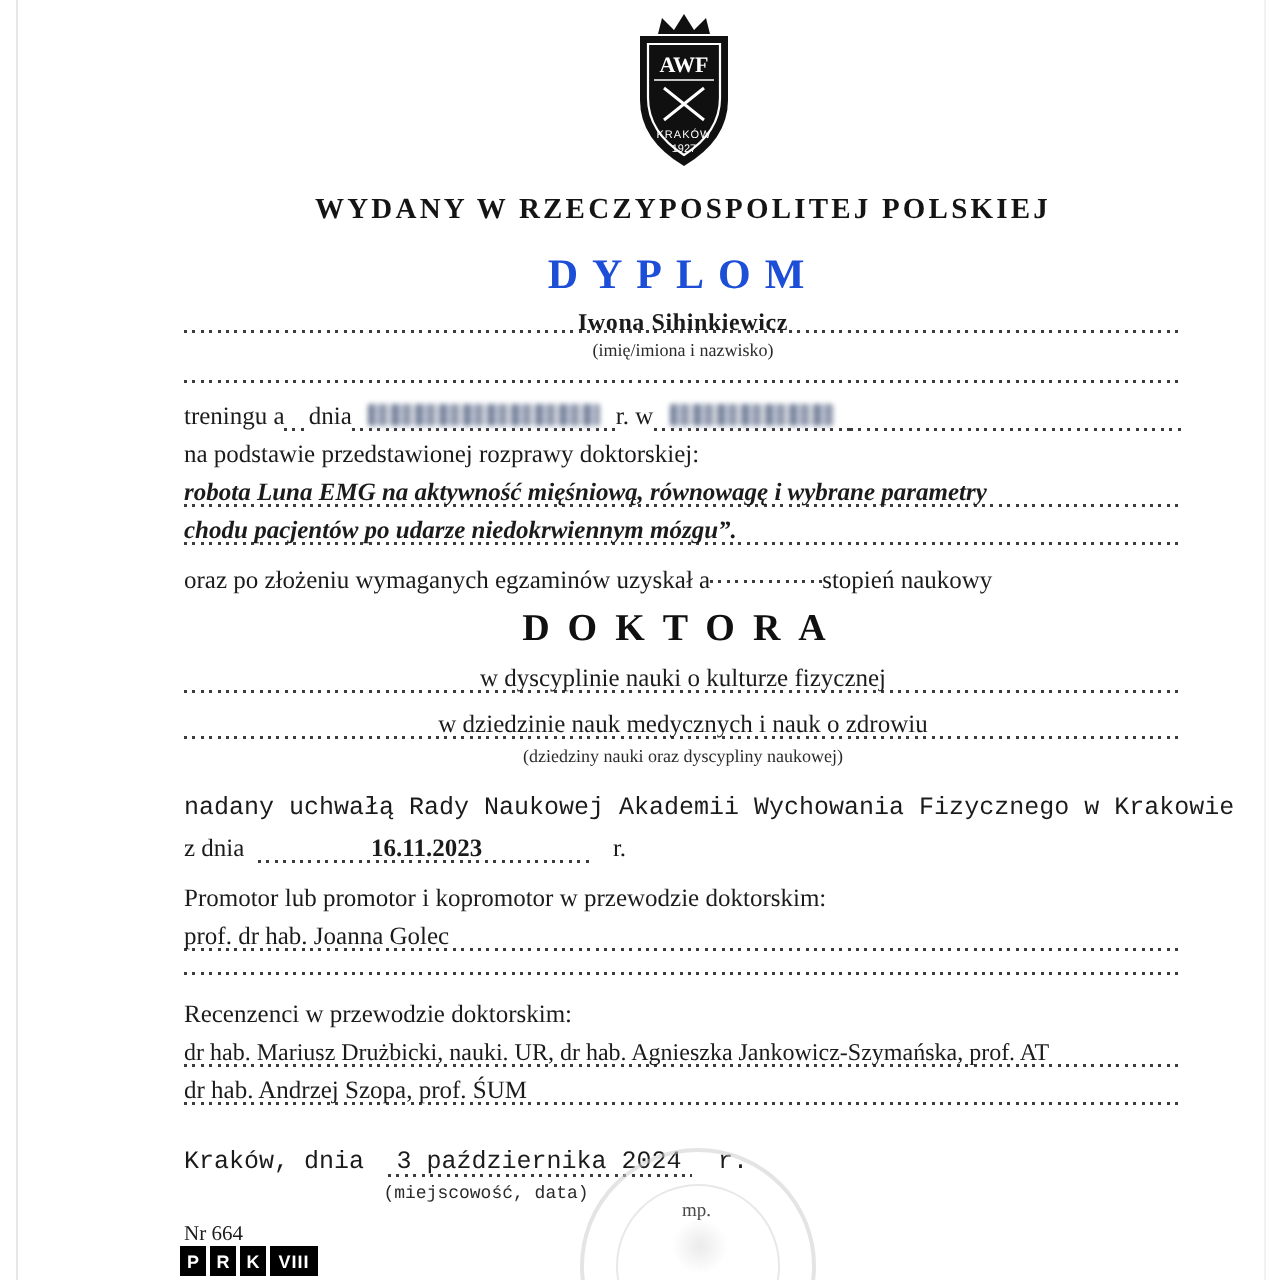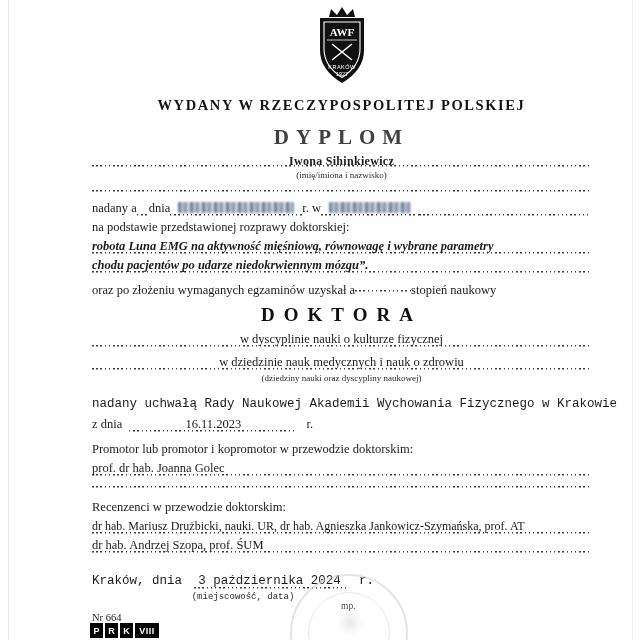--- a/index.html
+++ b/index.html
@@ -17,21 +17,21 @@
   .edge-left  { position:absolute; left:8px; top:0; bottom:0; width:1px; background:#e7e7e7; }
   .edge-right { position:absolute; right:7px; top:0; bottom:0; width:1px; background:#f1f1f1; }
 
   
   .crest { position:absolute; left:313px; top:6px; }
 
   
   .issued { position:absolute; left:92px; width:499px; top:97px; text-align:center;
             font-size:14.5px; font-weight:bold; letter-spacing:1.6px; color:#141414; }
   .title  { position:absolute; left:92px; width:499px; top:125px; text-align:center;
-            font-size:21px; font-weight:bold; letter-spacing:7px; color:#404040; }
+            font-size:21px; font-weight:bold; letter-spacing:7px; color:#1d4ed8; }
 
   
   .content { position:absolute; left:92px; top:153px; width:499px; }
 
   .row { position:relative; height:19px; line-height:19px; font-size:12.5px; white-space:nowrap; }
   .flexrow { display:flex; }
   .center { text-align:center; }
   .fill { flex:1 1 auto; }
 
   .dots {
@@ -117,21 +117,21 @@
 
   <div class="content">
 
     <div class="row name-row dots center">
       <span class="name">Iwona Sihinkiewicz</span>
     </div>
     <div class="caption">(imię/imiona i nazwisko)</div>
     <div class="row emptyline dots"></div>
 
     <div class="row flexrow" style="margin-top:4px;height:20px;line-height:20px;">
-      <span>nadany a</span>
+      <span>treningu a</span>
       <span class="gap dots" style="width:12px;"></span>
       <span>dnia</span>
       <span class="fill dots redwrap" style="flex:0 0 132px;">
         <span class="redacted"></span>
       </span>
       <span>r. w</span>
       <span class="fill dots redwrap" style="flex:0 0 98px;">
         <span class="redacted"></span>
       </span>
       <span class="fill dots"></span>
@@ -160,21 +160,21 @@
     <div class="row dots center" style="margin-top:4px;">
       <span>w dziedzinie nauk medycznych i nauk o zdrowiu</span>
     </div>
     <div class="caption">(dziedziny nauki oraz dyscypliny naukowej)</div>
 
     <div class="row" style="margin-top:10px;font-family:Liberation Mono, monospace;">
       <span>nadany uchwałą Rady Naukowej Akademii Wychowania Fizycznego w Krakowie</span>
     </div>
     <div class="row" style="height:20px;line-height:20px;">
       <span>z dnia</span>
-      <span class="seg dots" style="width:168px;margin-left:4px;">
+      <span class="seg dots" style="width:168px;margin-left:4px;font-weight:bold;">
         <span>16.11.2023</span>
       </span>
       <span style="margin-left:6px;">r.</span>
     </div>
 
     <div class="row" style="margin-top:6px;">
       <span>Promotor lub promotor i kopromotor w przewodzie doktorskim:</span>
     </div>
     <div class="row dots">
       <span>prof. dr hab. Joanna Golec</span>

